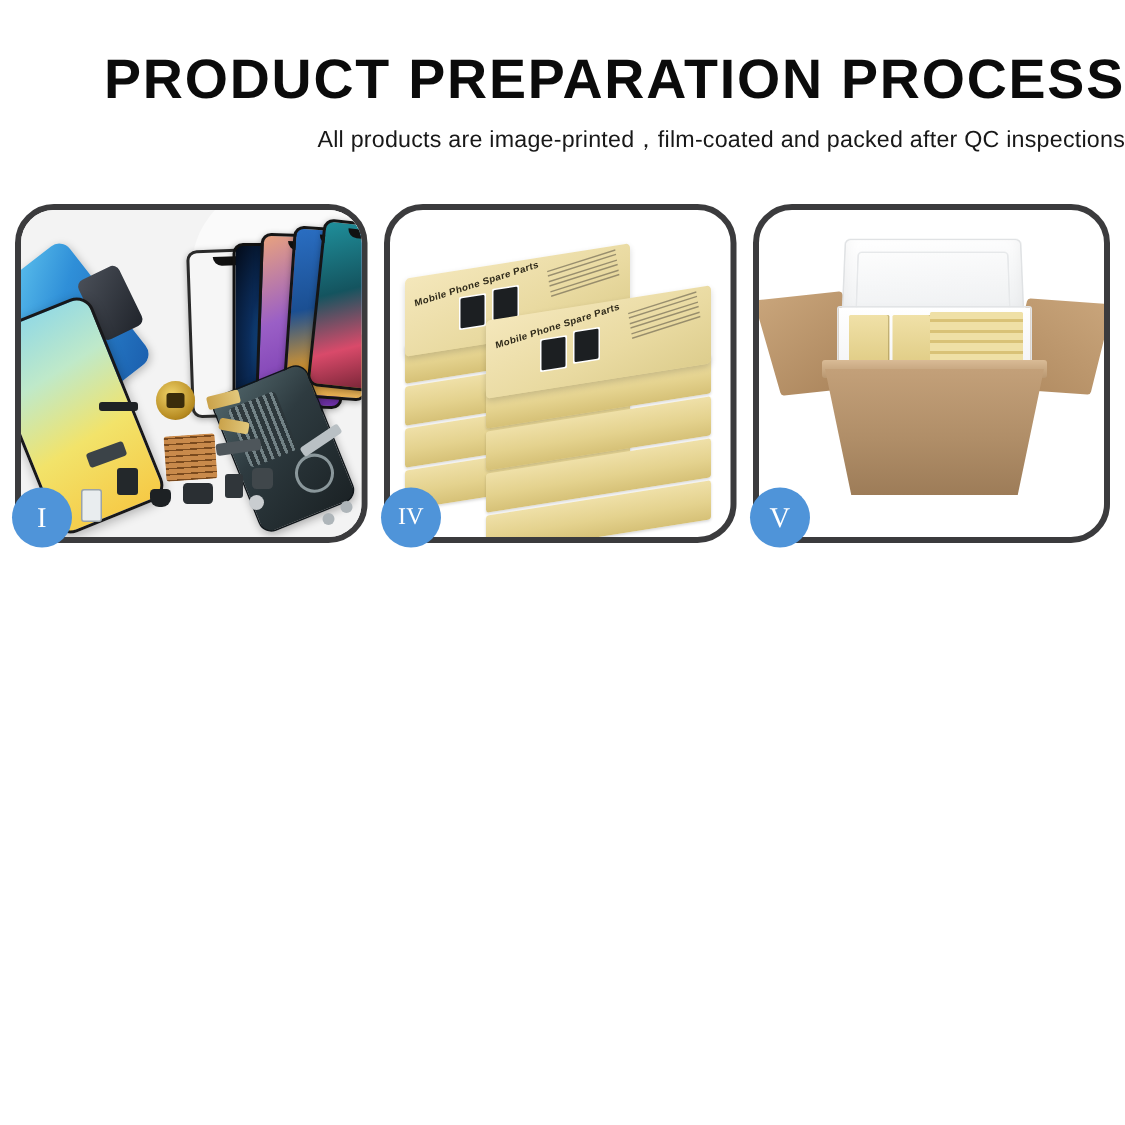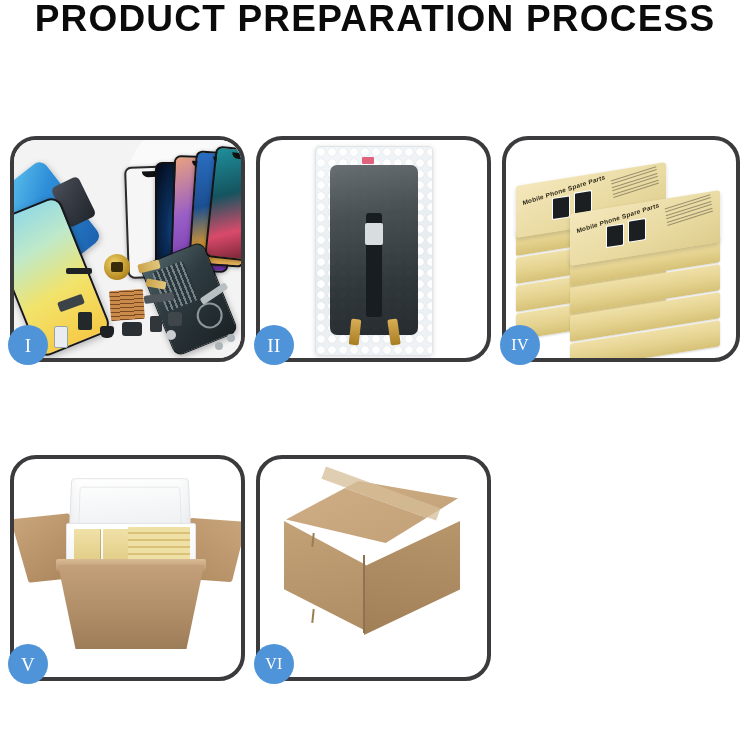--- a/index.html
+++ b/index.html
@@ -10,21 +10,22 @@
   body {
     width: 750px;
     height: 750px;
     font-family: "Liberation Sans", sans-serif;
     overflow: hidden;
     position: relative;
   }
 
   
   #header {
-    text-align: center;
+    text-align: right;
+    padding-top: 34px;
   }
   #page-title {
     font-family: "Liberation Sans", sans-serif;
     font-size: 37px;
     font-weight: 700;
     letter-spacing: 1.2px;
     color: #0b0b0b;
     line-height: 1;
     margin: 0;
     white-space: nowrap;
@@ -318,20 +319,21 @@
   }
   .p6-seam1{position:absolute;left:52px;top:74px;width:2px;height:14px;background:#9a7c55;transform:rotate(6deg);}
   .p6-seam2{position:absolute;left:52px;top:150px;width:2px;height:14px;background:#9a7c55;transform:rotate(6deg);}
   .p6-edge{position:absolute;left:103px;top:96px;width:2px;height:78px;background:#8f7250;}
 </style>
 </head>
 <body>
 
 <div id="header">
   <h1 id="page-title">PRODUCT PREPARATION PROCESS</h1>
+  <p id="page-subtitle">All products are image-printed，film-coated and packed after QC inspections</p>
 </div>
 
 <div id="panel-grid">
 
   <div class="panel">
     <div class="panel-inner">
       <div class="p1-bg"></div>
       <div class="p1-blue"></div>
 
       <div class="phone f1">
@@ -368,33 +370,20 @@
       <span class="sp j"></span>
       <span class="sp k"></span>
       <span class="sp l"></span>
       <span class="sp m"></span>
       <span class="sp n"></span>
       <span class="sp o"></span>
     </div>
     <div class="step-badge">I</div>
   </div>
 
-  <div class="panel">
-    <div class="panel-inner">
-      <div class="p2-bag">
-        <div class="p2-screen"></div>
-        <div class="p2-flex"></div>
-        <div class="p2-chip"></div>
-        <div class="p2-gold1"></div>
-        <div class="p2-gold2"></div>
-        <div class="p2-tag"></div>
-      </div>
-    </div>
-    <div class="step-badge">II</div>
-  </div>
 
 
   <div class="panel">
     <div class="panel-inner">
       <div class="p4-stack">
 
         <div class="p4-box" style="left:2px;  top:62px;"></div>
         <div class="p4-box" style="left:2px;  top:90px;"></div>
         <div class="p4-box" style="left:2px;  top:118px;"></div>
         <div class="p4-box" style="left:2px;  top:146px;"></div>
@@ -457,26 +446,14 @@
         <span></span>
         <span></span>
       </div>
       <div class="p5-boxes2"></div>
       <div class="p5-rim"></div>
       <div class="p5-body"></div>
     </div>
     <div class="step-badge">V</div>
   </div>
 
-  <div class="panel">
-    <div class="panel-inner">
-      <div class="p6-top"></div>
-      <div class="p6-left"></div>
-      <div class="p6-right"></div>
-      <div class="p6-tape"></div>
-      <div class="p6-seam1"></div>
-      <div class="p6-seam2"></div>
-      <div class="p6-edge"></div>
-    </div>
-    <div class="step-badge wide">VI</div>
-  </div>
 
 </div>
 
 </body></html>

